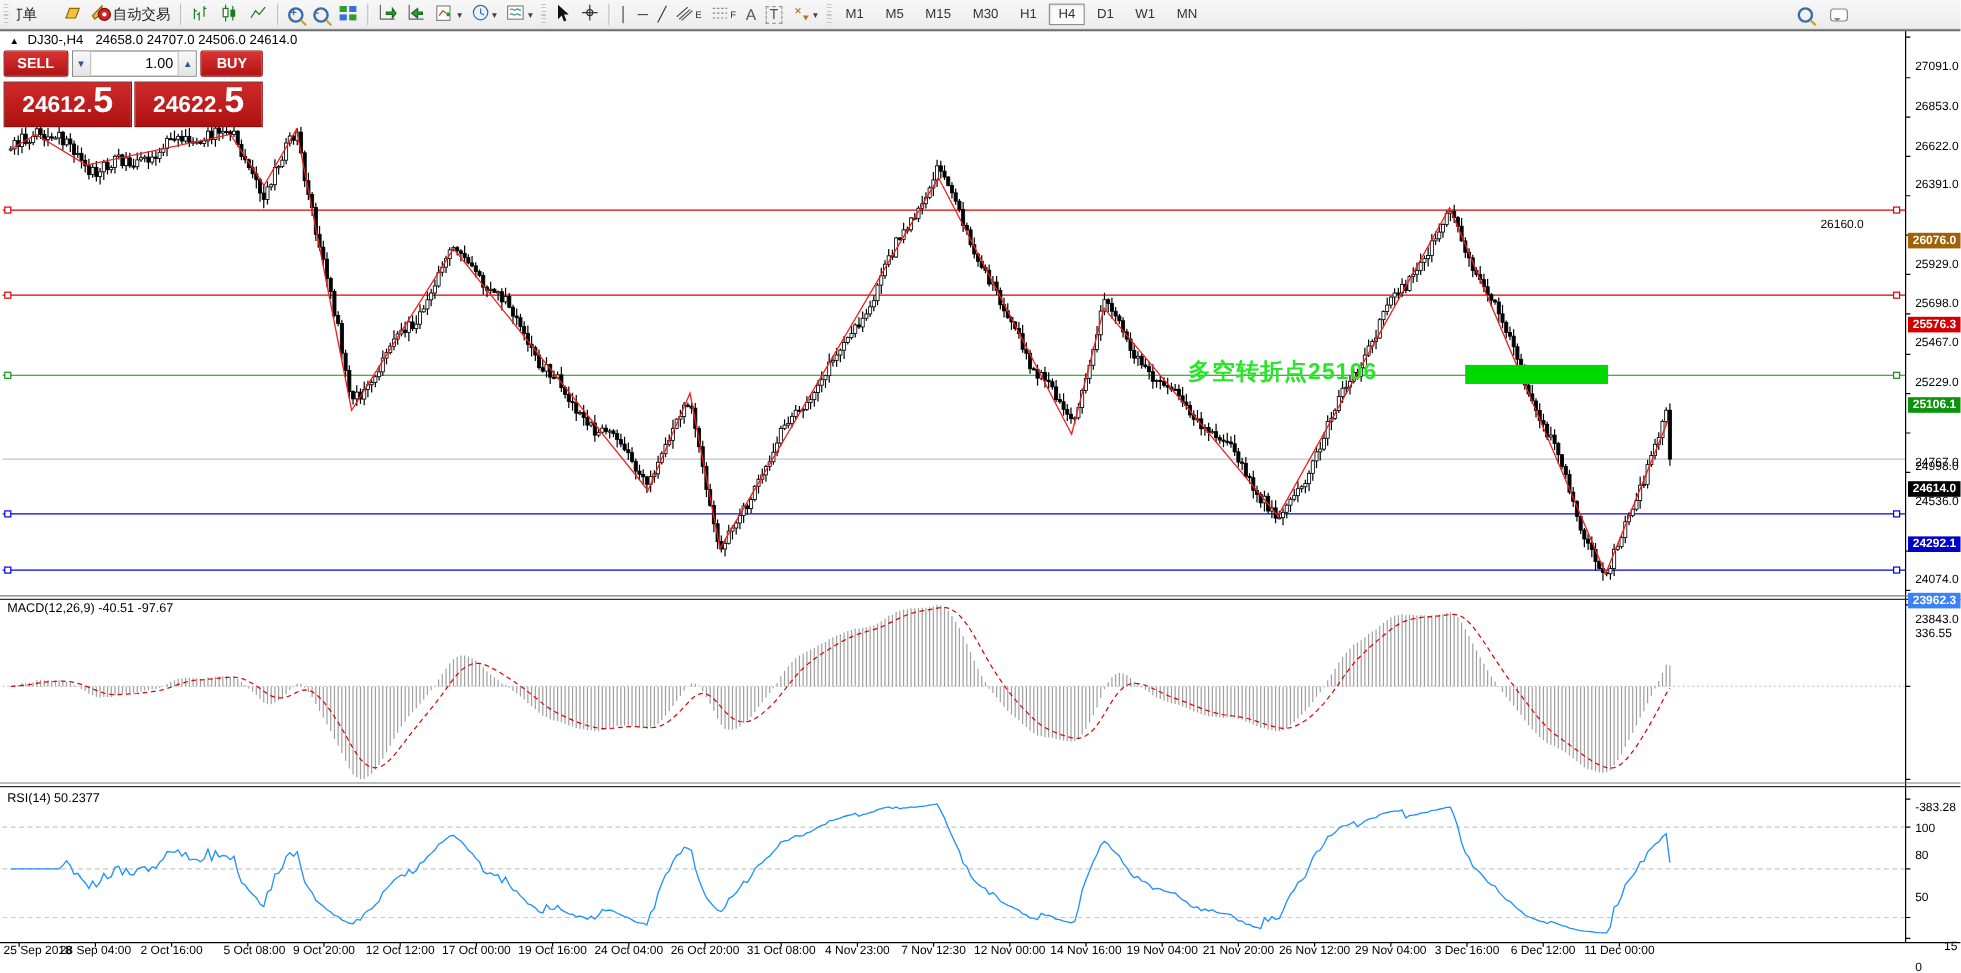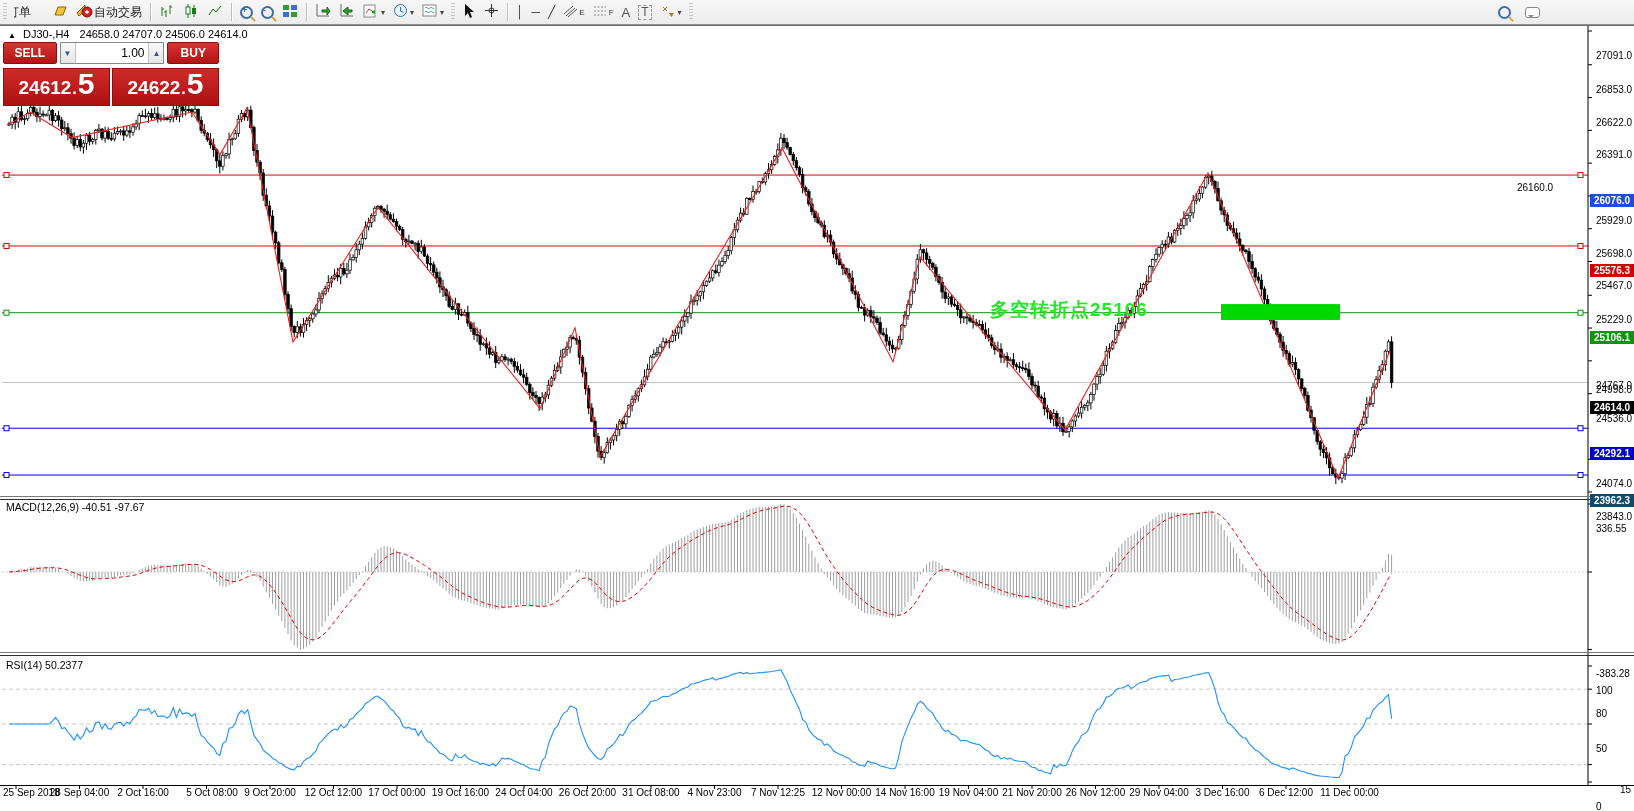--- a/index.html
+++ b/index.html
@@ -233,20 +233,31 @@
     <div class="tb-item tb-btn">
       <span class="ico">
         <svg width="16" height="14">
             <path d="M3 3l4 4m0-4L3 7" stroke="#b07818"></path>
             <polygon points="9,9 14,9 11.5,13" fill="#b07818"></polygon>
           </svg>
       </span>
         <span class="dd">▾</span>
     </div>
     <div class="tb-grip"></div>
+    <div id="tf-group" style="display:flex;align-items:center;">
+        <div class="tf-btn">M1</div>
+        <div class="tf-btn">M5</div>
+        <div class="tf-btn">M15</div>
+        <div class="tf-btn">M30</div>
+        <div class="tf-btn">H1</div>
+        <div class="tf-btn active">H4</div>
+        <div class="tf-btn">D1</div>
+        <div class="tf-btn">W1</div>
+        <div class="tf-btn">MN</div>
+      </div>
     <div style="flex:1;"></div>
     <div class="tb-item tb-btn" style="margin-right:6px;">
       <span class="mag"></span>
     </div>
     <div class="tb-item tb-btn" style="margin-right:90px;">
       <span class="chatb"></span>
     </div>
   </div>
 
   <div id="chart-area">
@@ -1697,47 +1708,47 @@
         <div class="ax-lbl" style="left: 1517px; top: 157.137px;">26160.0</div>
         <div class="ax-lbl" style="left: 1596px; top: 189.923px;">25929.0</div>
         <div class="ax-lbl" style="left: 1596px; top: 222.708px;">25698.0</div>
         <div class="ax-lbl" style="left: 1596px; top: 255.494px;">25467.0</div>
         <div class="ax-lbl" style="left: 1596px; top: 289.274px;">25229.0</div>
         <div class="ax-lbl" style="left: 1596px; top: 331px; margin-top: 28px;">24998.0</div>
         <div class="ax-lbl" style="left: 1596px; top: 354.845px;">24767.0</div>
         <div class="ax-lbl" style="left: 1596px; top: 387.631px;">24536.0</div>
         <div class="ax-lbl" style="left: 1596px; top: 453.203px;">24074.0</div>
         <div class="ax-lbl" style="left: 1596px; top: 485.989px;">23843.0</div>
-        <div class="hl-box" style="top: 168.559px; background: #1d4ed8;">26076.0</div>
+        <div class="hl-box" style="top: 168.559px; background: #a16207;">26076.0</div>
         <div class="hl-box" style="top: 239.481px; background: rgb(212, 0, 0);">25576.3</div>
         <div class="hl-box" style="top: 306.217px; background: rgb(11, 147, 11);">25106.1</div>
         <div class="hl-box" style="top: 376.061px; background: rgb(0, 0, 0);">24614.0</div>
         <div class="hl-box" style="top: 421.748px; background: rgb(0, 0, 204);">24292.1</div>
-        <div class="hl-box" style="top: 468.556px; background: #0c4a6e;">23962.3</div>
+        <div class="hl-box" style="top: 468.556px; background: #3b82f6;">23962.3</div>
         <div class="ax-lbl" style="left: 1596px; top: 497.983px;">336.55</div>
         <div class="ax-lbl" style="left: 1596px; top: 566px; padding-left: 45px;">0.00</div>
         <div class="ax-lbl" style="left: 1596px; top: 643.461px;">-383.28</div>
         <div class="ax-lbl" style="left: 1596px; top: 660px;">100</div>
         <div class="ax-lbl" style="left: 1596px; top: 683.2px;">80</div>
         <div class="ax-lbl" style="left: 1596px; top: 718px;">50</div>
         <div class="ax-lbl" style="left: 1596px; top: 758.6px; margin-left: 24px;">15</div>
         <div class="ax-lbl" style="left: 1596px; top: 776px;">0</div>
         <div class="time-lbl" style="left: 3px; transform: none;">25 Sep 2018</div>
         <div class="time-lbl" style="left: 79.5px;">28 Sep 04:00</div>
         <div class="time-lbl" style="left: 143px;">2 Oct 16:00</div>
         <div class="time-lbl" style="left: 206.5px; padding-left: 11px;">5 Oct 08:00</div>
         <div class="time-lbl" style="left: 270px;">9 Oct 20:00</div>
         <div class="time-lbl" style="left: 333.5px;">12 Oct 12:00</div>
         <div class="time-lbl" style="left: 397px;">17 Oct 00:00</div>
         <div class="time-lbl" style="left: 460.5px;">19 Oct 16:00</div>
         <div class="time-lbl" style="left: 524px;">24 Oct 04:00</div>
         <div class="time-lbl" style="left: 587.5px;">26 Oct 20:00</div>
         <div class="time-lbl" style="left: 651px;">31 Oct 08:00</div>
         <div class="time-lbl" style="left: 714.5px;">4 Nov 23:00</div>
-        <div class="time-lbl" style="left: 778px;">7 Nov 12:25</div>
+        <div class="time-lbl" style="left: 778px;">7 Nov 12:30</div>
         <div class="time-lbl" style="left: 841.5px;">12 Nov 00:00</div>
         <div class="time-lbl" style="left: 905px;">14 Nov 16:00</div>
         <div class="time-lbl" style="left: 968.5px;">19 Nov 04:00</div>
         <div class="time-lbl" style="left: 1032px;">21 Nov 20:00</div>
         <div class="time-lbl" style="left: 1095.5px;">26 Nov 12:00</div>
         <div class="time-lbl" style="left: 1159px;">29 Nov 04:00</div>
         <div class="time-lbl" style="left: 1222.5px;">3 Dec 16:00</div>
         <div class="time-lbl" style="left: 1286px;">6 Dec 12:00</div>
         <div class="time-lbl" style="left: 1349.5px;">11 Dec 00:00</div>
       </div>

